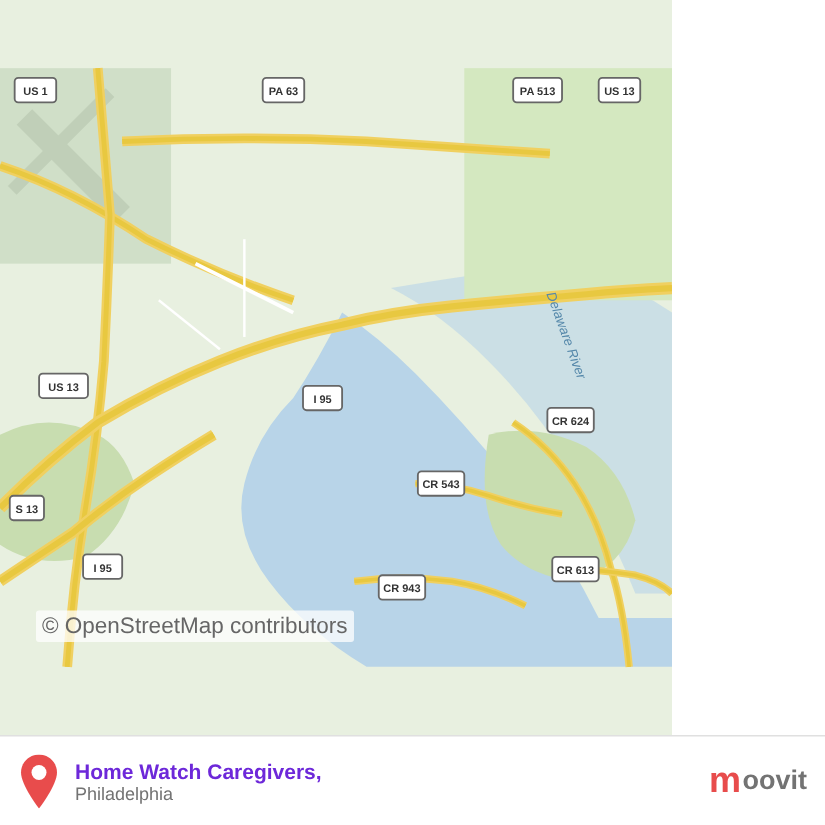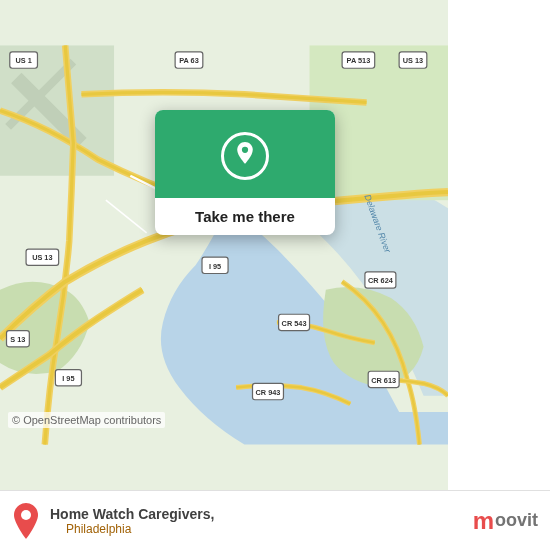--- a/index.html
+++ b/index.html
@@ -80,47 +80,46 @@
       width: 550px;
       height: 60px;
       background: white;
       display: flex;
       align-items: center;
       padding: 0 12px;
       border-top: 1px solid #e0e0e0;
     }
 
     #osm-credit {
-      font-size: 11px;
+      font-size: 15px;
       color: #666;
       position: absolute;
       bottom: 62px;
-      left: 8px;
+      left: 24px;
       background: rgba(255,255,255,0.75);
       padding: 2px 4px;
       border-radius: 2px;
     }
 
     #place-icon {
       width: 28px;
       height: 36px;
       margin-right: 10px;
       flex-shrink: 0;
     }
 
     #place-name {
       font-size: 14px;
       font-weight: 600;
-      color: #404040;
+      color: #6d28d9;
     }
 
     #place-city {
       font-size: 12px;
-      color: #a16207;
-      margin-left: 16px;
+      color: #737373;
     }
 
     #moovit-logo {
       margin-left: auto;
       display: flex;
       align-items: center;
       font-size: 18px;
       font-weight: 700;
     }
 
@@ -224,32 +223,20 @@
     <rect x="452" y="400" width="38" height="20" rx="3" fill="#ffffff" stroke="#666" stroke-width="1.5"></rect>
     <text x="471" y="414" text-anchor="middle" font-size="9" font-weight="bold" fill="#333">CR 613</text>
 
     <text x="460" y="220" text-anchor="middle" font-size="11" fill="#5588aa" font-style="italic" transform="rotate(70, 460, 220)">Delaware River</text>
   </svg>
 
   <div id="osm-credit">
     <span>© OpenStreetMap contributors</span>
   </div>
 
-  <div id="popup-card">
-    <div id="popup-green-area">
-      <div id="location-icon-circle">
-        <svg id="location-pin" viewBox="0 0 28 36" xmlns="http://www.w3.org/2000/svg">
-          <path d="M14,0 C8.477,0 4,4.477 4,10 C4,17.5 14,28 14,28 C14,28 24,17.5 24,10 C24,4.477 19.523,0 14,0Z" fill="white"></path>
-          <circle cx="14" cy="10" r="4" fill="#2eaa6e"></circle>
-        </svg>
-      </div>
-    </div>
-    <div id="popup-label">Take me there</div>
-
-  </div>
 </div>
 
 <div id="bottom-bar">
 
   <svg id="place-icon" viewBox="0 0 28 36" xmlns="http://www.w3.org/2000/svg">
     <path d="M14,0 C7.373,0 2,5.373 2,12 C2,20.5 14,36 14,36 C14,36 26,20.5 26,12 C26,5.373 20.627,0 14,0Z" fill="#e84c4c"></path>
     <circle cx="14" cy="12" r="5" fill="white"></circle>
   </svg>
   <div>
     <div id="place-name">Home Watch Caregivers,</div>

